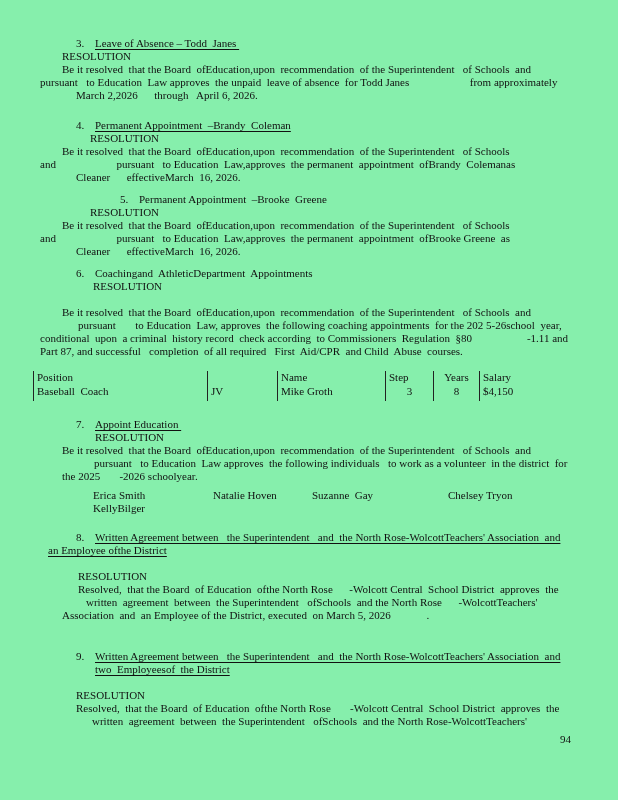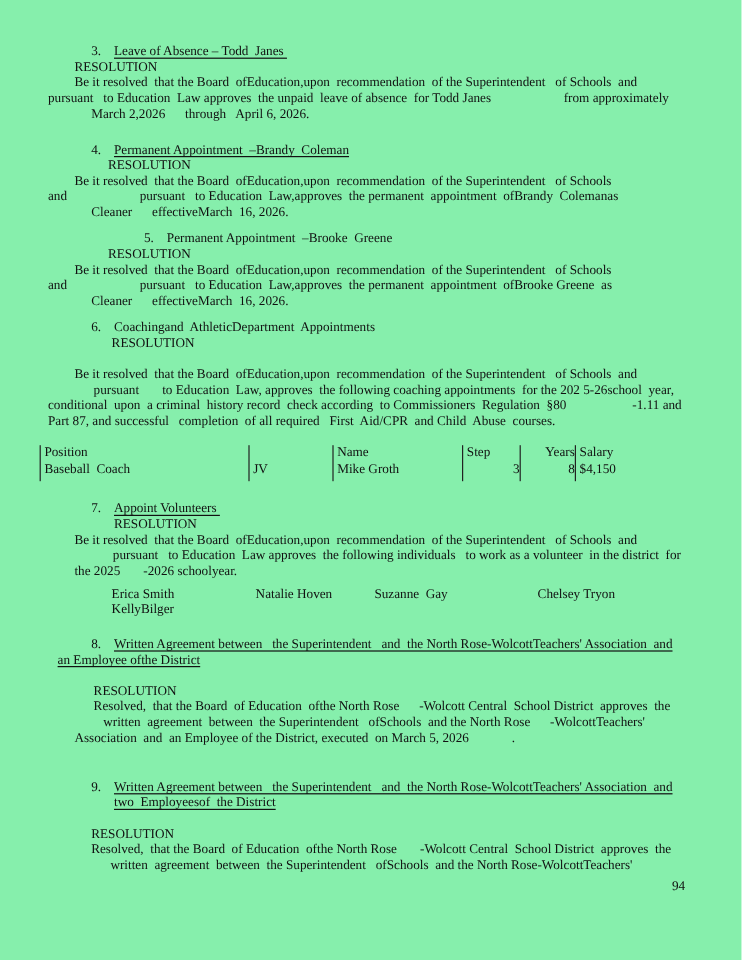--- a/index.html
+++ b/index.html
@@ -25,21 +25,21 @@
   .ctable{position:absolute;font-family:Liberation Serif, serif;}
   .trow{display:flex;}
   .tcell{
     border-left:1px solid #222;
     line-height:13px;
     white-space:pre;
     overflow:hidden;
     padding:0 0 1px 3px;
     box-sizing:border-box;
   }
-  .tcell.center{text-align:right;padding-left:0;}
+  .tcell.center{text-align:center;padding-left:0;}
   
   .volrow{position:relative;height:13px;}
   .volrow > span{position:absolute;top:0;white-space:pre;}
   .pagenum{position:absolute;}
 </style>
 </head>
 <body>
 
 <div class="page">
 
@@ -90,21 +90,21 @@
       <div class="tcell" style="width:174px;height:16px">Baseball  Coach</div>
       <div class="tcell" style="width:70px;height:16px">JV</div>
       <div class="tcell" style="width:108px;height:16px">Mike Groth</div>
       <div class="tcell center" style="width:48px;height:16px">3</div>
       <div class="tcell center" style="width:46px;height:16px">8</div>
       <div class="tcell" style="width:86px;height:16px">$4,150</div>
     </div>
   </div>
 
   <section class="sec" style="top:418px">
-    <div class="line" style="padding-left:76px"><span class="num">7.</span><span class="u">Appoint Volunteers </span></div>
+    <div class="line" style="padding-left:76px"><span class="num">7.</span><span class="u">Appoint Education </span></div>
     <div class="line" style="padding-left:95px">RESOLUTION</div>
     <div class="line" style="padding-left:62px">Be it resolved  that the Board  ofEducation,upon  recommendation  of the Superintendent   of Schools  and</div>
     <div class="line" style="padding-left:94px">pursuant   to Education  Law approves  the following individuals   to work as a volunteer  in the district  for</div>
     <div class="line" style="padding-left:62px">the 2025       -2026 schoolyear.</div>
   </section>
 
   <section class="sec" style="top:489px">
     <div class="volrow">
       <span style="left:93px">Erica Smith</span>
       <span style="left:213px">Natalie Hoven</span>

